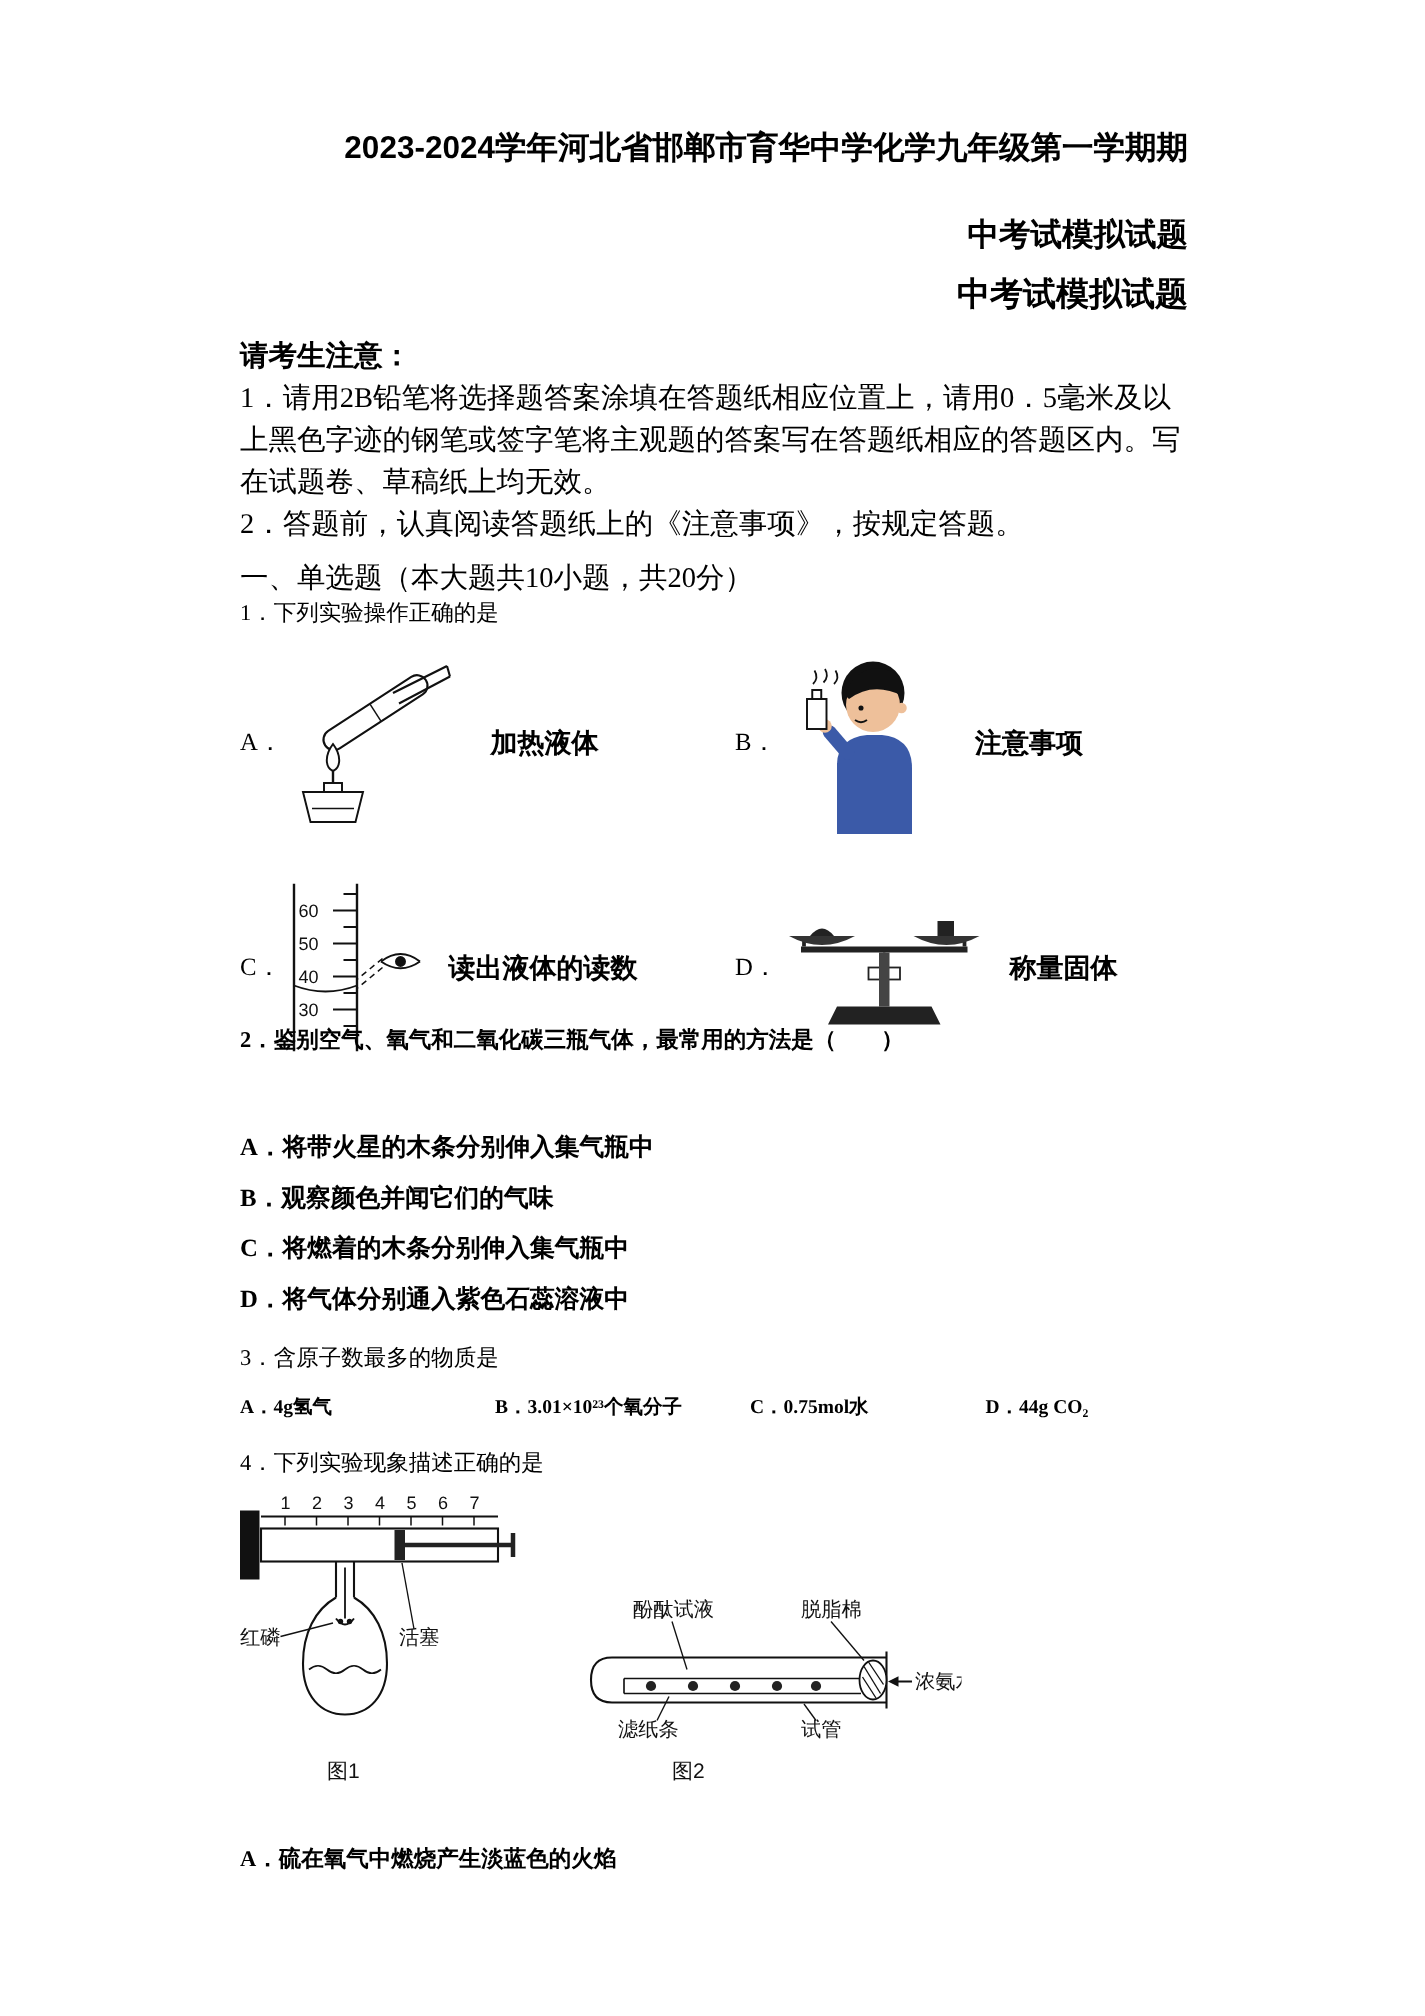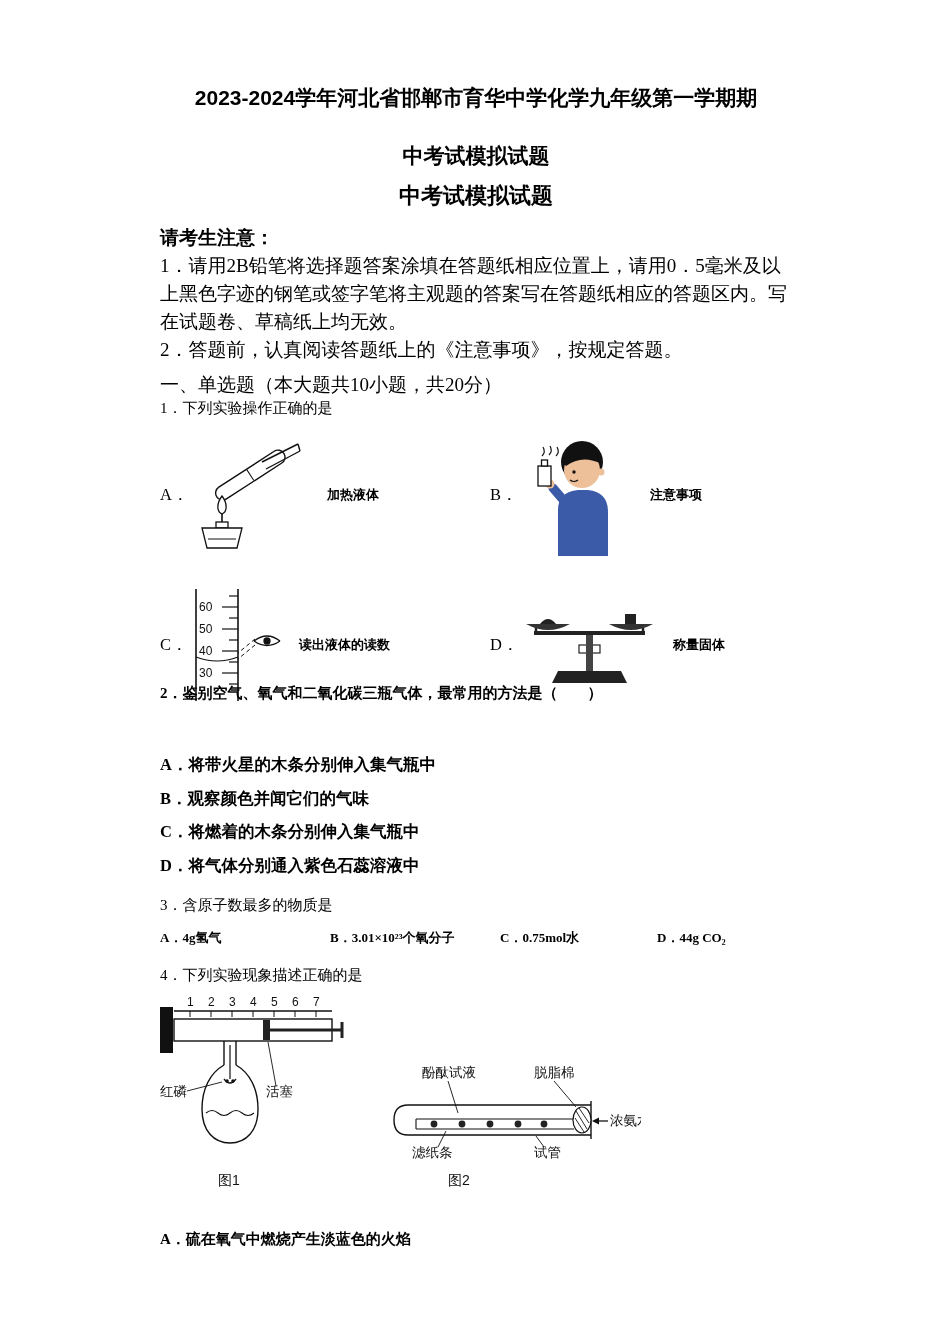--- a/index.html
+++ b/index.html
@@ -1,33 +1,33 @@
 <!DOCTYPE html>
 <html><head>
 <meta charset="utf-8">
 <style>
   html,body{margin:0;padding:0}
   body{width:950px;height:1344px;background:#ffffff;color:#000;overflow:hidden;position:relative;
        font-family:"Liberation Serif","DejaVu Serif",serif}
   .page{position:absolute;inset:0;background:#fff}
   .content{position:absolute;left:160px;top:0;width:632px;height:100%}
   .abs{position:absolute;left:0;margin:0}
-  .title{width:100%;text-align:center;font-weight:700;font-family:"Liberation Sans","DejaVu Sans",sans-serif}
+  .title{width:100%;text-align:right;font-weight:700;font-family:"Liberation Sans","DejaVu Sans",sans-serif}
   .t1{top:84px;font-size:21px}
   .t2{top:142px;font-size:21px}
   .t3{top:181px;font-size:22px}
   .notice{top:224px;width:632px;font-size:19px;line-height:28px}
   .notice p{margin:0}
   .notice .nh{font-weight:700}
   .section-head{top:372px;font-size:19px}
   .stem{font-size:15px}
   .sb{font-weight:600}
   .q1-cell{position:absolute;display:flex;align-items:center}
   .opt-label{font-size:16.5px;width:32px;flex:0 0 32px}
-  .fig-caption{font-family:"Liberation Sans","DejaVu Sans",sans-serif;font-weight:700;font-size:13px;white-space:nowrap}
+  .fig-caption{font-family:"Liberation Sans","DejaVu Sans",sans-serif;font-weight:700;font-size:18px;white-space:nowrap}
   .capA{margin-left:20px}.capB{margin-left:16px}.capC{margin-left:12px}.capD{margin-left:16px}
   .optline{font-size:16.5px;line-height:33.5px;margin:0}
   .q3-row{display:flex;font-size:13px;font-weight:600}
   .q3-row .w1{width:170px}.q3-row .w2{width:170px}.q3-row .w3{width:157px}
   svg{display:block}
   svg text{font-family:"Liberation Sans","DejaVu Sans",sans-serif;fill:#111}
   .lnum{font-size:12px}
   .flab{font-size:13.5px}
   .fcap{font-size:14px}
 </style>

